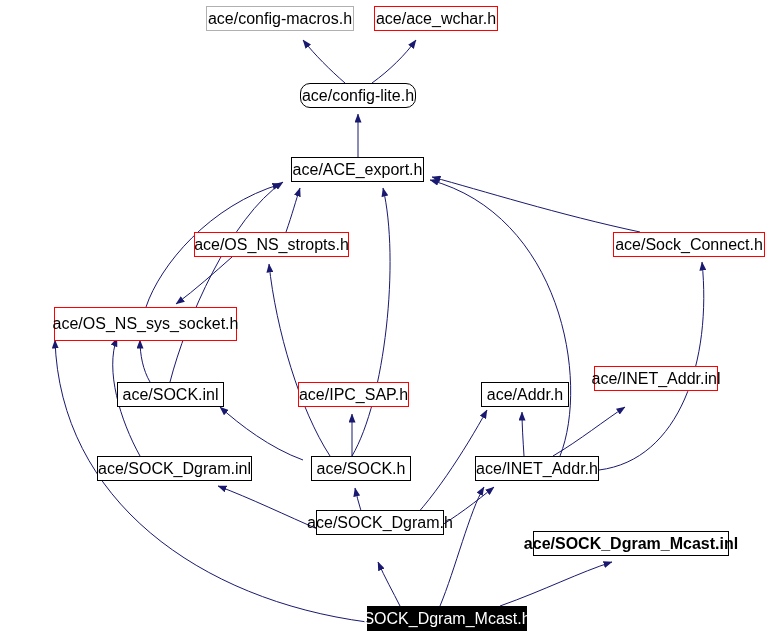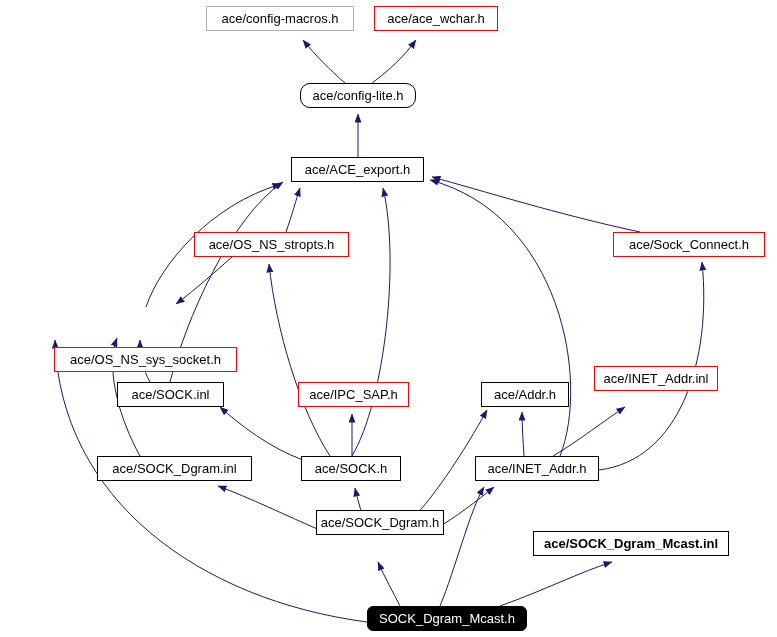--- a/index.html
+++ b/index.html
@@ -24,36 +24,35 @@
     width: 777px;
     height: 637px;
     pointer-events: none;
   }
   .node {
     position: absolute;
     box-sizing: border-box;
     display: flex;
     align-items: center;
     justify-content: center;
-    font-size: 13px;
+    font-size: 16px;
     line-height: 1;
     white-space: nowrap;
     background: #ffffff;
     border: 1px solid #000000;
     color: #000000;
     letter-spacing: 0px;
   }
   .node.border-gray { border-color: #b0b0b0; }
   .node.border-red  { border-color: #ff0000; }
   .node.border-black{ border-color: #000000; }
   .node.current {
     background: #000000;
     color: #ffffff;
     border-color: #000000;
-    border-radius: 6px;
   }
   .node-label {
     display: block;
     padding: 0 6px;
   }
 </style>
 </head>
 <body>
 
 <div id="graph-canvas">
@@ -104,39 +103,39 @@
       </div>
       <div class="node border-black" style="left: 291px; top: 157px; width: 133px; height: 25px;">
         <span class="node-label">ace/ACE_export.h</span>
       </div>
       <div class="node border-red" style="left: 194px; top: 232px; width: 155px; height: 25px;">
         <span class="node-label">ace/OS_NS_stropts.h</span>
       </div>
       <div class="node border-red" style="left: 613px; top: 232px; width: 152px; height: 25px;">
         <span class="node-label">ace/Sock_Connect.h</span>
       </div>
-      <div class="node border-red" style="left: 54px; top: 307px; width: 183px; height: 25px; margin-top: 40px;">
+      <div class="node border-red" style="left: 54px; top: 307px; width: 183px; height: 34px;">
         <span class="node-label">ace/OS_NS_sys_socket.h</span>
       </div>
       <div class="node border-black" style="left: 117px; top: 382px; width: 107px; height: 25px;">
         <span class="node-label">ace/SOCK.inl</span>
       </div>
       <div class="node border-red" style="left: 298px; top: 382px; width: 111px; height: 25px;">
         <span class="node-label">ace/IPC_SAP.h</span>
       </div>
       <div class="node border-black" style="left: 481px; top: 382px; width: 88px; height: 25px;">
         <span class="node-label">ace/Addr.h</span>
       </div>
       <div class="node border-red" style="left: 594px; top: 366px; width: 124px; height: 25px;">
         <span class="node-label">ace/INET_Addr.inl</span>
       </div>
       <div class="node border-black" style="left: 97px; top: 456px; width: 155px; height: 25px;">
         <span class="node-label">ace/SOCK_Dgram.inl</span>
       </div>
-      <div class="node border-black" style="left: 301px; top: 456px; width: 100px; height: 25px;">
+      <div class="node border-black" style="left: 311px; top: 456px; width: 100px; height: 25px;">
         <span class="node-label">ace/SOCK.h</span>
       </div>
       <div class="node border-black" style="left: 475px; top: 456px; width: 124px; height: 25px;">
         <span class="node-label">ace/INET_Addr.h</span>
       </div>
       <div class="node border-black" style="left: 316px; top: 510px; width: 128px; height: 25px;">
         <span class="node-label">ace/SOCK_Dgram.h</span>
       </div>
       <div class="node border-black" style="left: 533px; top: 531px; width: 196px; height: 25px; font-weight: bold;">
         <span class="node-label">ace/SOCK_Dgram_Mcast.inl</span>

